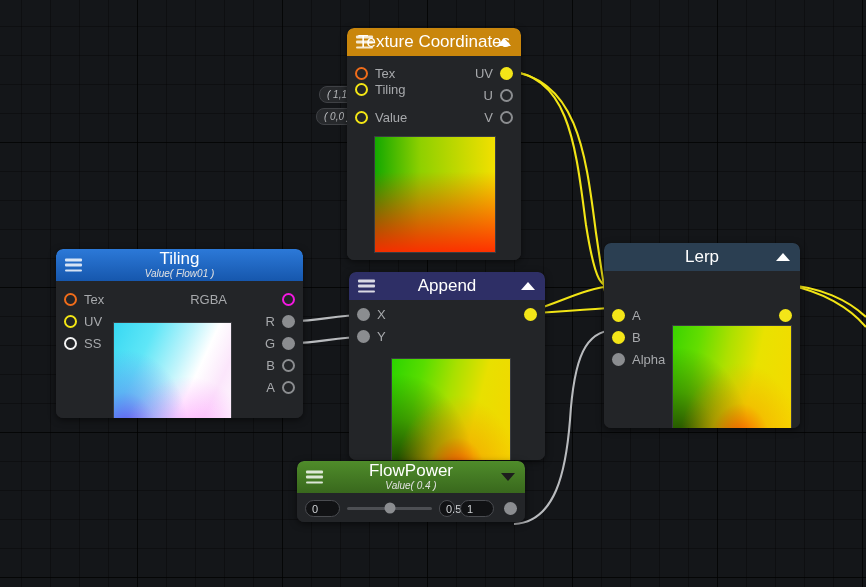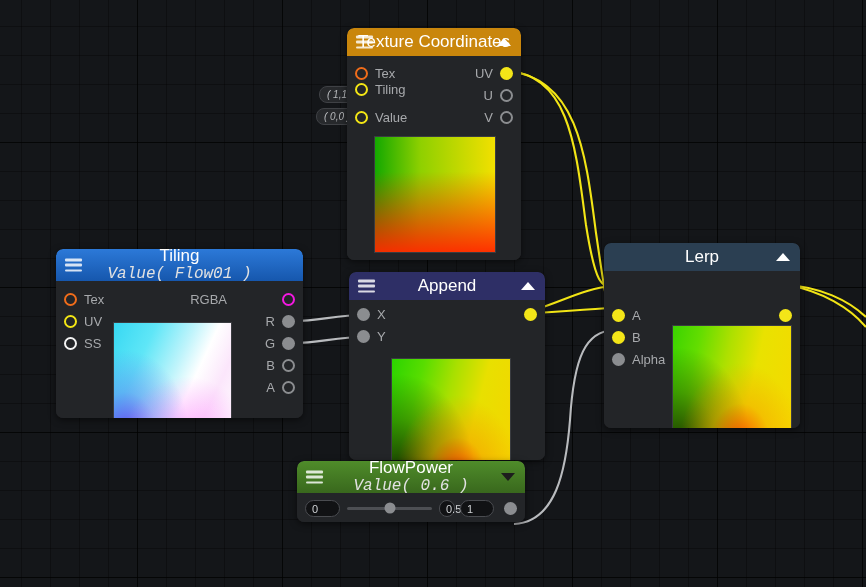--- a/index.html
+++ b/index.html
@@ -57,24 +57,23 @@
     flex-direction: column;
     align-items: center;
     line-height: 1.05;
   }
   .node-title {
     color: #ffffff;
     font-size: 17px;
   }
   .node-sub {
     color: #e2e2e2;
-    font-size: 16px;
+    font-size: 10px;
     font-style: italic;
     margin-top: 1px;
-    font-family: Liberation Mono, monospace;
   }
   .burger {
     position: absolute;
     left: 9px;
     top: 50%;
     transform: translateY(-50%);
     width: 17px;
     height: 13px;
     display: flex;
     flex-direction: column;
@@ -381,21 +380,21 @@
 
   <div class="node" style="left:297px; top:461px; width:228px; height:61px;">
     <div class="node-header tall" style="background:linear-gradient(to bottom, #4f8c2a 0%, #39681d 100%);">
       <span class="burger">
         <i></i>
           <i></i>
           <i></i>
       </span>
       <span class="hdr-titles">
         <span class="node-title">FlowPower</span>
-        <span class="node-sub">Value( 0.6 )</span>
+        <span class="node-sub">Value( 0.4 )</span>
       </span>
       <span class="caret down"></span>
     </div>
     <div class="node-body" style="height:29px;">
       <div class="slider-row" style="top:3px; padding:0 8px; box-sizing:border-box;">
         <span class="num-field" style="width:35px;">0</span>
         <span class="track">
           <span class="knob" style="left:50%;"></span>
         </span>
         <span class="num-field" style="width:16px;">0.5</span>

